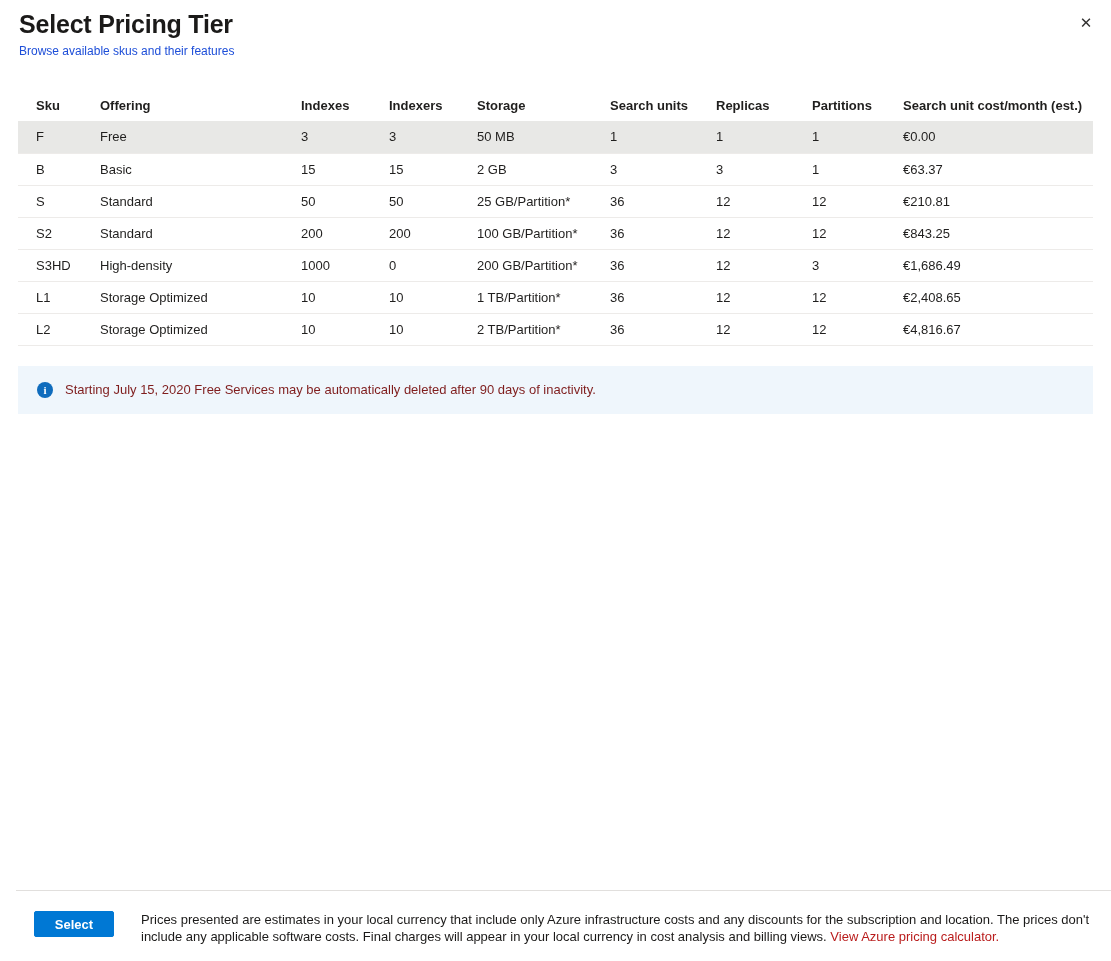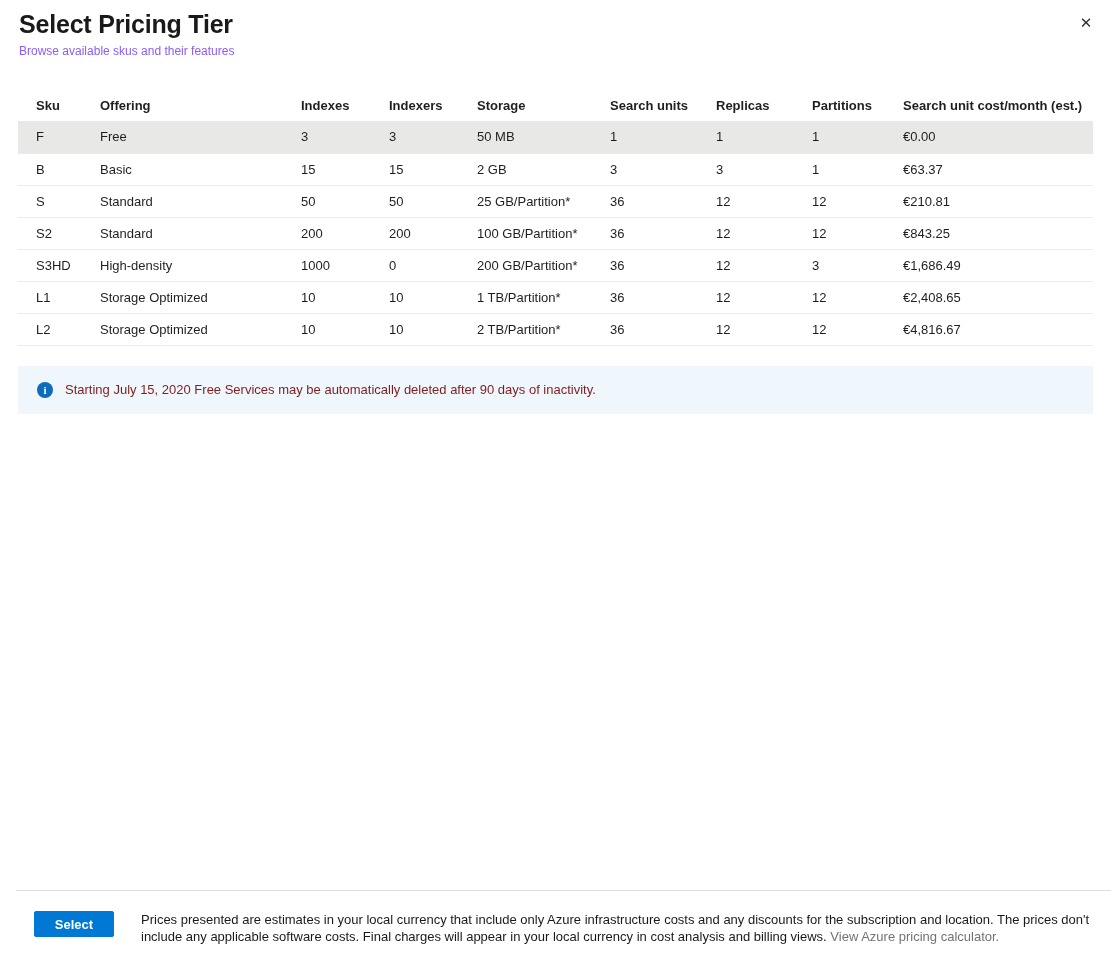--- a/index.html
+++ b/index.html
@@ -15,21 +15,21 @@
   .dlg-header { padding: 10px 3px 0 19px; position: relative; }
   .dlg-title {
     font-size: 25px;
     font-weight: 700;
     color: #1b1a19;
     letter-spacing: -0.2px;
   }
   .dlg-subtitle {
     margin-top: 5px;
     font-size: 12px;
-    color: #8b5cf6;
+    color: #1d4ed8;
   }
   .close-btn {
     position: absolute;
     top: 12px; right: 14px;
     width: 22px; height: 22px;
     border: none; background: transparent;
     font-size: 15px; line-height: 22px;
     color: #323130;
     cursor: pointer;
     text-align: center;
@@ -115,21 +115,21 @@
     cursor: pointer;
   }
   .footer-text {
     margin-left: 27px;
     font-size: 13px;
     line-height: 17px;
     color: #1b1a19;
     max-width: 985px;
   }
   .footer-link {
-    color: #737373;
+    color: #b91c1c;
     text-decoration: none;
     cursor: pointer;
   }
 </style>
 </head>
 <body>
 
 <div class="dlg-header">
   <div class="dlg-title">Select Pricing Tier</div>
   <div class="dlg-subtitle">Browse available skus and their features</div>

